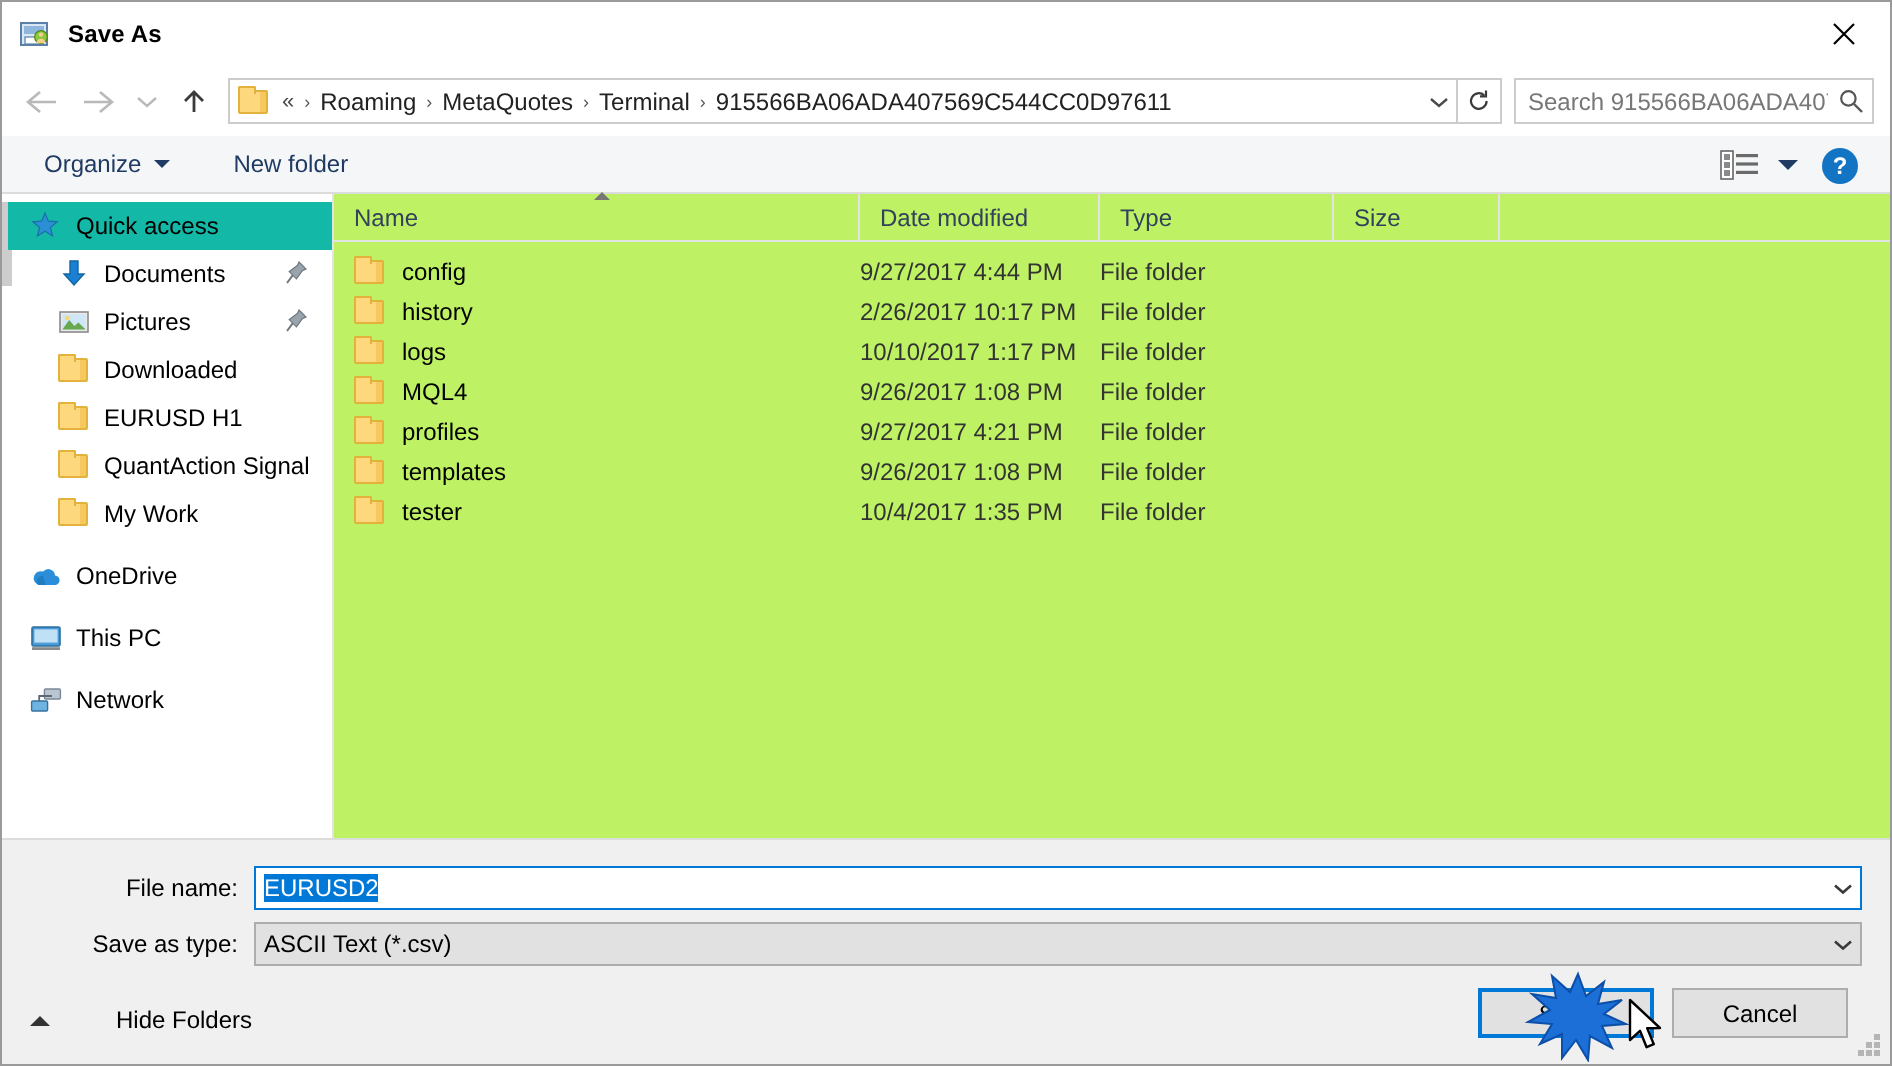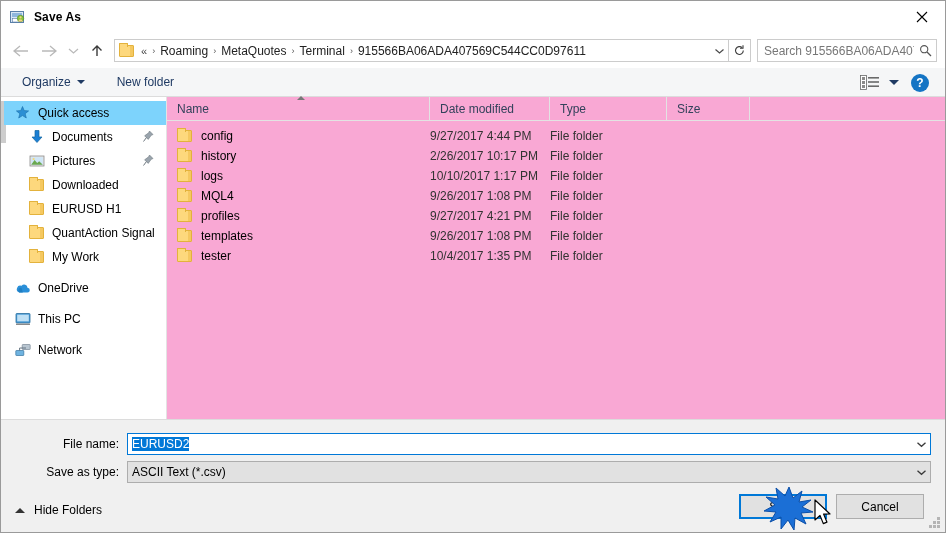--- a/index.html
+++ b/index.html
@@ -177,41 +177,41 @@
   }
   .sb-item {
     height: 24px;
     display: flex; align-items: center;
     padding-left: 14px;
     position: relative;
     font-size: 12px; color: #000;
     white-space: nowrap;
   }
   .sb-item.selected {
-    background: #7dd3fc;
+    background: #14b8a6;
     border-left: 3px solid #cccccc;
     padding-left: 11px;
   }
   .sb-item.indent { padding-left: 28px; }
   .sb-icon {
     width: 16px; height: 16px; flex: 0 0 16px;
     margin-right: 7px; position: relative;
   }
   .sb-label { overflow: hidden; }
   .sb-pin {
     position: absolute; left: 141px; top: 5px;
     width: 12px; height: 13px;
   }
   .sb-gap { height: 7px; }
 
   
   .filelist {
     flex: 1 1 auto;
     position: relative;
-    background: #f9a8d4;
+    background: #bef264;
     min-width: 0;
   }
   .col-headers {
     height: 24px;
     border-bottom: 1px solid #e3e3e3;
     display: flex; align-items: center;
     position: relative;
   }
   .col-h {
     font-size: 12px; color: #33425b;
@@ -318,21 +318,21 @@
   
   .footer {
     flex: 0 0 44px;
     display: flex; align-items: center;
     position: relative;
     background: #f0f0f0;
     padding-left: 11px;
   }
   .hide-folders {
     display: flex; align-items: center;
-    font-size: 12px; color: #000;
+    font-size: 12px; color: #000; gap: 24px;
   }
   .hf-caret {
     margin-right: 9px; margin-left: 3px;
     width: 0; height: 0;
     border-left: 5px solid transparent;
     border-right: 5px solid transparent;
     border-bottom: 5px solid #333;
   }
   .btns {
     position: absolute; right: 21px; top: 6px;

